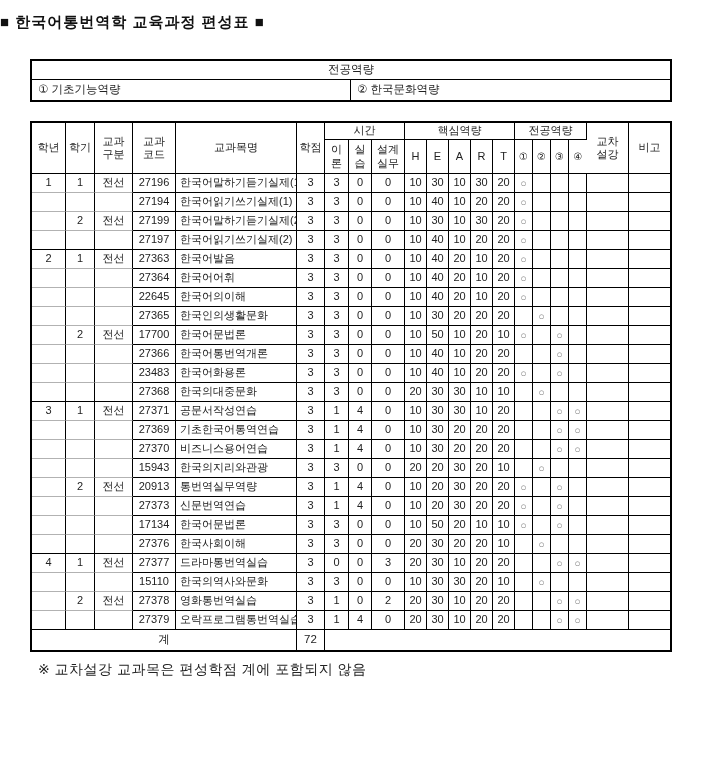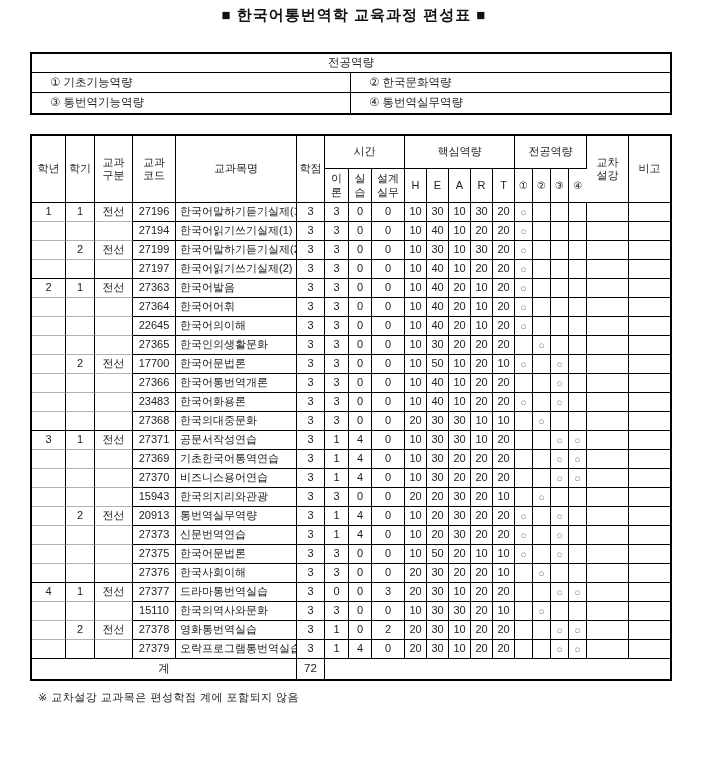--- a/index.html
+++ b/index.html
@@ -3,75 +3,71 @@
 <meta charset="utf-8">
 <style>
   * { box-sizing: border-box; }
   html,body { margin:0; padding:0; }
   body {
     width:708px; height:763px; background:#ffffff; color:#1a1a1a;
     font-family:"Liberation Sans","DejaVu Sans",sans-serif;
     position:relative; overflow:hidden;
   }
   .title {
-    text-align:center; padding-top:6px; font-size:15px; font-weight:bold;
+    text-align:left; padding-top:13px; font-size:15px; font-weight:bold;
     letter-spacing:1px; color:#111;
   }
   .tbl-wrap { margin-left:30px; margin-right:36px; border:2px solid #000; }
   .comp-wrap { margin-top:27px; }
   .main-wrap { margin-top:19px; }
   table { border-collapse:separate; border-spacing:0; width:100%; table-layout:fixed; }
   th, td {
     border-right:1px solid #000; border-bottom:1px solid #000;
     font-weight:normal; text-align:center; vertical-align:middle;
     padding:0; font-size:11px; line-height:1.2; color:#222;
     overflow:hidden; white-space:nowrap;
   }
   tr > *:last-child { border-right:none; }
   
   .comp-table th { height:19px; font-size:11.5px; }
-  .comp-table td { height:20px; text-align:left; padding-left:18px; font-size:11.5px; }
+  .comp-table td { height:20px; text-align:left; padding-left:6px; font-size:11.5px; }
   .comp-table tr:last-child td { border-bottom:none; }
   
   .main-table thead th { font-size:11px; white-space:pre-line; }
-  .main-table thead tr.grp-row th { height:33px; }
+  .main-table thead tr.grp-row th { height:17px; }
   .main-table thead tr.sub-row th { height:34px; }
   .main-table thead th.span2 { height:52px; }
   .main-table thead th.circnum { font-size:10px; }
   
   .main-table tbody td { height:19px; }
   .main-table tbody td.name { text-align:left; padding-left:4px; }
   .main-table tbody td.grp.soft { border-bottom-color:#b2b2b2; }
   .main-table tbody td.circ { color:#808080; font-size:10.5px; }
   
   .main-table tfoot td { height:20px; border-bottom:none; font-size:11.5px; }
-  .footnote { margin:9px 0 0 38px; font-size:11px; color:#222; letter-spacing:0.5px; }
+  .footnote { margin:9px 0 0 38px; font-size:14px; color:#222; letter-spacing:0.5px; }
 </style>
 </head>
 <body>
 
 <div class="title">■ 한국어통번역학 교육과정 편성표 ■</div>
 
 <div class="tbl-wrap comp-wrap">
   <table class="comp-table">
     <colgroup>
         <col style="width:50%">
         <col style="width:50%">
       </colgroup>
     <tbody>
         <tr>
       <th colspan="2">전공역량</th>
     </tr>
     <tr>
       <td>① 기초기능역량</td>
       <td>② 한국문화역량</td>
-    </tr>
-    <tr>
-      <td>③ 통번역기능역량</td>
-      <td>④ 통번역실무역량</td>
     </tr>
   </tbody>
     </table>
 </div>
 
 <div class="tbl-wrap main-wrap">
   <table class="main-table">
     <colgroup>
       <col style="width:34px">
         <col style="width:29px">
@@ -523,21 +519,21 @@
           <td class="circ"></td>
           <td class="circ">○</td>
           <td class="circ"></td>
           <td></td>
           <td></td>
         </tr>
         <tr>
           <td class="grp soft"></td>
           <td class="grp soft"></td>
           <td class="grp soft"></td>
-          <td>27375</td>
+          <td>17134</td>
           <td class="name">한국어문법론</td>
           <td>3</td>
           <td>3</td>
           <td>0</td>
           <td>0</td>
           <td>10</td>
           <td>50</td>
           <td>20</td>
           <td>10</td>
           <td>10</td>

